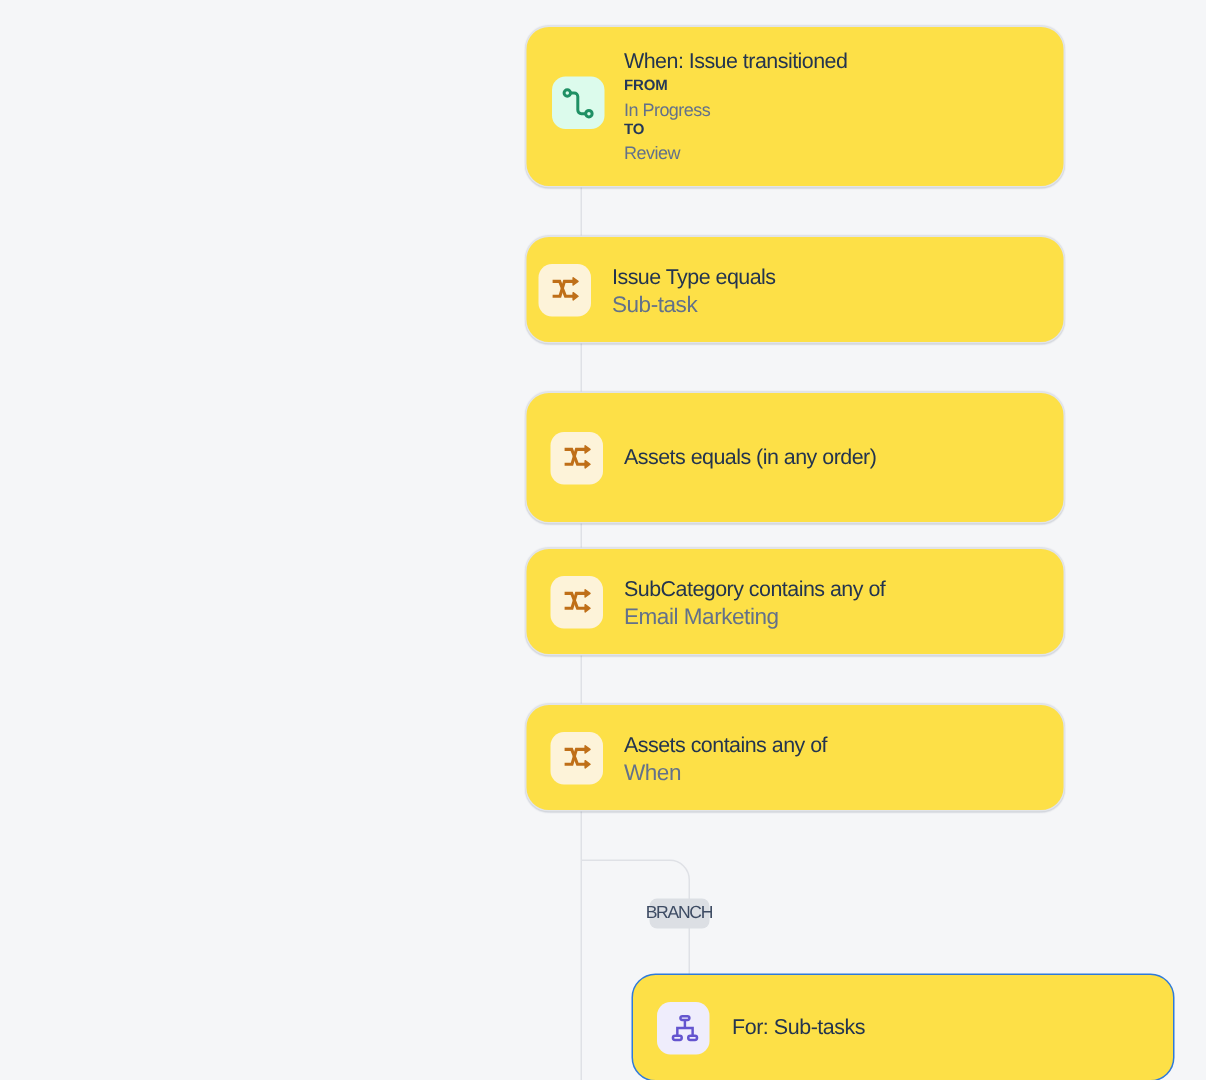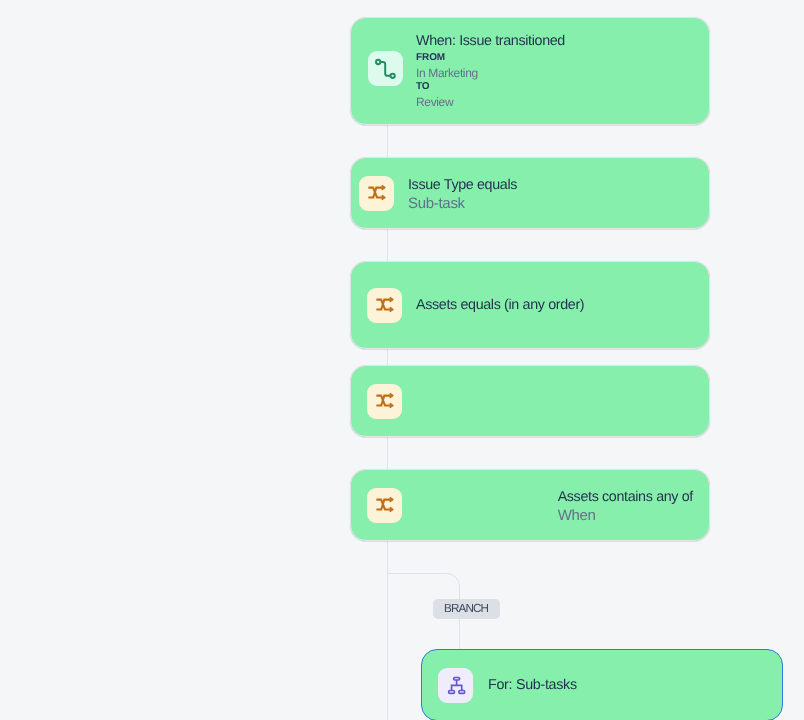--- a/index.html
+++ b/index.html
@@ -12,21 +12,21 @@
     text-rendering:geometricPrecision;
   }
   .canvas{position:relative;width:804px;height:720px;}
 
   
   .vline{position:absolute;width:1px;background:#dfe1e6;}
   .branch-svg{position:absolute;left:0;top:0;width:804px;height:720px;pointer-events:none;}
 
   
   .card{
-    position:absolute;background:#86efac;
+    position:absolute;background:#fde047;
     border:1px solid #e2e4e8;border-radius:16px;
     box-sizing:border-box;
     box-shadow:0 1px 1px rgba(9,30,66,.10), 0 0 1px rgba(9,30,66,.10);
     display:flex;align-items:center;
   }
   .card.selected{border:1.8px solid #2f7ada;border-radius:16px;box-shadow:none;}
 
   .icon-box{
     width:35px;height:35px;border-radius:9px;
     display:flex;align-items:center;justify-content:center;
@@ -73,21 +73,21 @@
       <svg width="34" height="34" viewBox="0 0 34 34" fill="none" stroke="#1f9064" stroke-width="2.0" stroke-linecap="round" stroke-linejoin="round">
         <path d="M11.7 10.0 H13.8 a2.4 2.4 0 0 1 2.4 2.4 V21.4 a2.4 2.4 0 0 0 2.4 2.4 H21.3"></path>
         <circle cx="9.2" cy="10.0" r="2.15" fill="#dcfbec"></circle>
         <circle cx="23.6" cy="23.8" r="2.15" fill="#dcfbec"></circle>
       </svg>
     </div>
 
     <div class="body" style="position:absolute;left:65.5px;top:13.5px;">
       <div class="t-title">When: Issue transitioned</div>
       <div class="t-key" style="margin-top:0.5px;">FROM</div>
-      <div class="t-val">In Marketing</div>
+      <div class="t-val">In Progress</div>
       <div class="t-key">TO</div>
       <div class="t-val">Review</div>
     </div>
   </div>
 
   <div id="conditions">
       <div class="card" style="left: 350px; top: 157px; width: 360px; height: 72px; padding: 0px 8px;">
         <div class="icon-box cond">
           <svg width="22" height="18" viewBox="0 0 22 18" fill="none" stroke="#bf6f18" stroke-width="2.05" stroke-linecap="butt" stroke-linejoin="miter">
             <path d="M2.4 3.6 H7.1 L11.0 13.5 H16.4"></path>
@@ -116,38 +116,42 @@
       </div>
       <div class="card" style="left: 350px; top: 365px; width: 360px; height: 72px; padding: 0px 16px;">
         <div class="icon-box cond">
           <svg width="22" height="18" viewBox="0 0 22 18" fill="none" stroke="#bf6f18" stroke-width="2.05" stroke-linecap="butt" stroke-linejoin="miter">
             <path d="M2.4 3.6 H7.1 L11.0 13.5 H16.4"></path>
             <path d="M2.4 13.5 H7.3 L10.3 3.6 H16.4"></path>
             <path fill="#bf6f18" stroke="#bf6f18" stroke-width="1" stroke-linejoin="round" d="M16.1 1.2 L19.35 3.6 L16.1 6.0 Z"></path>
             <path fill="#bf6f18" stroke="#bf6f18" stroke-width="1" stroke-linejoin="round" d="M16.1 11.1 L19.35 13.5 L16.1 15.9 Z"></path>
           </svg>
         </div>
+        <div class="body" style="margin-left:14px;margin-top:1.8px;">
+          <div class="t-title">SubCategory contains any of</div>
+          <div class="t-sub">Email Marketing</div>
+        </div>
       </div>
-      <div class="card" style="left: 350px; top: 469px; width: 360px; height: 72px; padding: 0px 16px; justify-content: space-between;">
+      <div class="card" style="left: 350px; top: 469px; width: 360px; height: 72px; padding: 0px 16px;">
         <div class="icon-box cond">
           <svg width="22" height="18" viewBox="0 0 22 18" fill="none" stroke="#bf6f18" stroke-width="2.05" stroke-linecap="butt" stroke-linejoin="miter">
             <path d="M2.4 3.6 H7.1 L11.0 13.5 H16.4"></path>
             <path d="M2.4 13.5 H7.3 L10.3 3.6 H16.4"></path>
             <path fill="#bf6f18" stroke="#bf6f18" stroke-width="1" stroke-linejoin="round" d="M16.1 1.2 L19.35 3.6 L16.1 6.0 Z"></path>
             <path fill="#bf6f18" stroke="#bf6f18" stroke-width="1" stroke-linejoin="round" d="M16.1 11.1 L19.35 13.5 L16.1 15.9 Z"></path>
           </svg>
         </div>
         <div class="body" style="margin-left:14px;margin-top:1.8px;">
           <div class="t-title">Assets contains any of</div>
           <div class="t-sub">When</div>
         </div>
       </div>
     </div>
 
-  <div class="chip" style="left:433px;top:598.5px;width:67px;height:20px;">BRANCH</div>
+  <div class="chip" style="left:433px;top:598.5px;width:40px;height:20px;">BRANCH</div>
 
   <div class="card selected" style="left:421px;top:649px;width:362px;height:72px;padding:0 16px;align-items:center;">
 
     <div class="icon-box branch">
       <svg width="20" height="20" viewBox="0 0 20 20" fill="none" stroke="#6455cf" stroke-width="1.65" stroke-linecap="butt" stroke-linejoin="miter">
         <rect x="7.6" y="2.45" width="6.0" height="2.5" rx="1.25"></rect>
         <rect x="2.6" y="15.5" width="5.9" height="2.8" rx="1.4"></rect>
         <rect x="12.8" y="15.5" width="5.9" height="2.8" rx="1.4"></rect>
         <path d="M10.6 4.95 V10.3"></path>
         <path d="M5.55 15.5 V10.3 H15.75 V15.5"></path>

